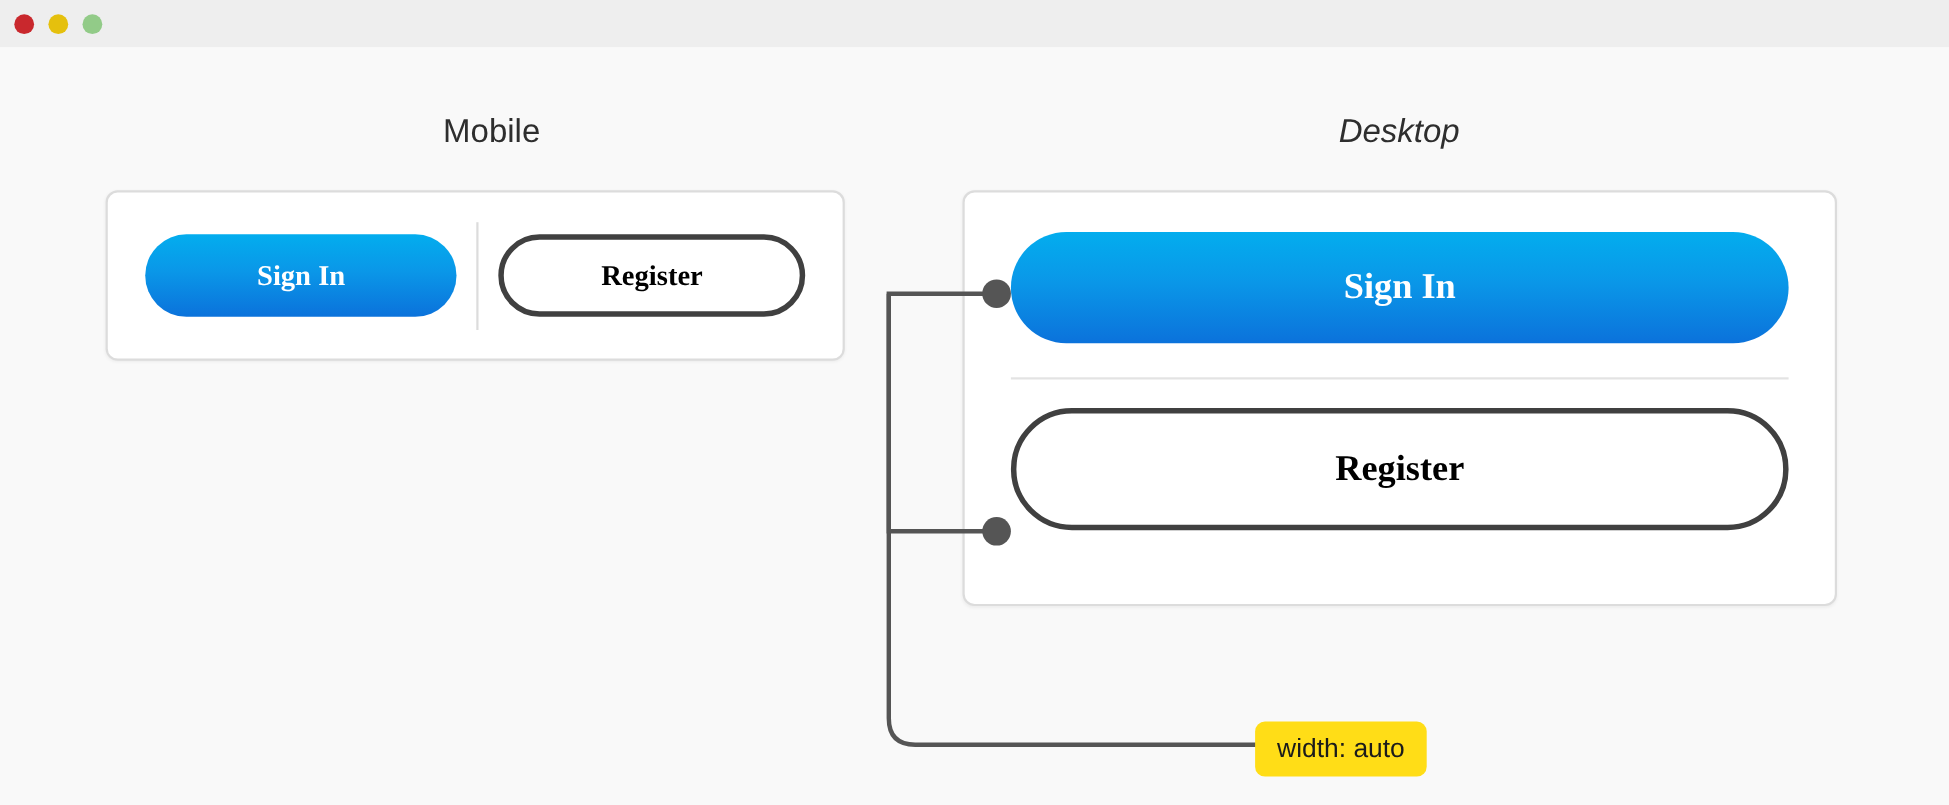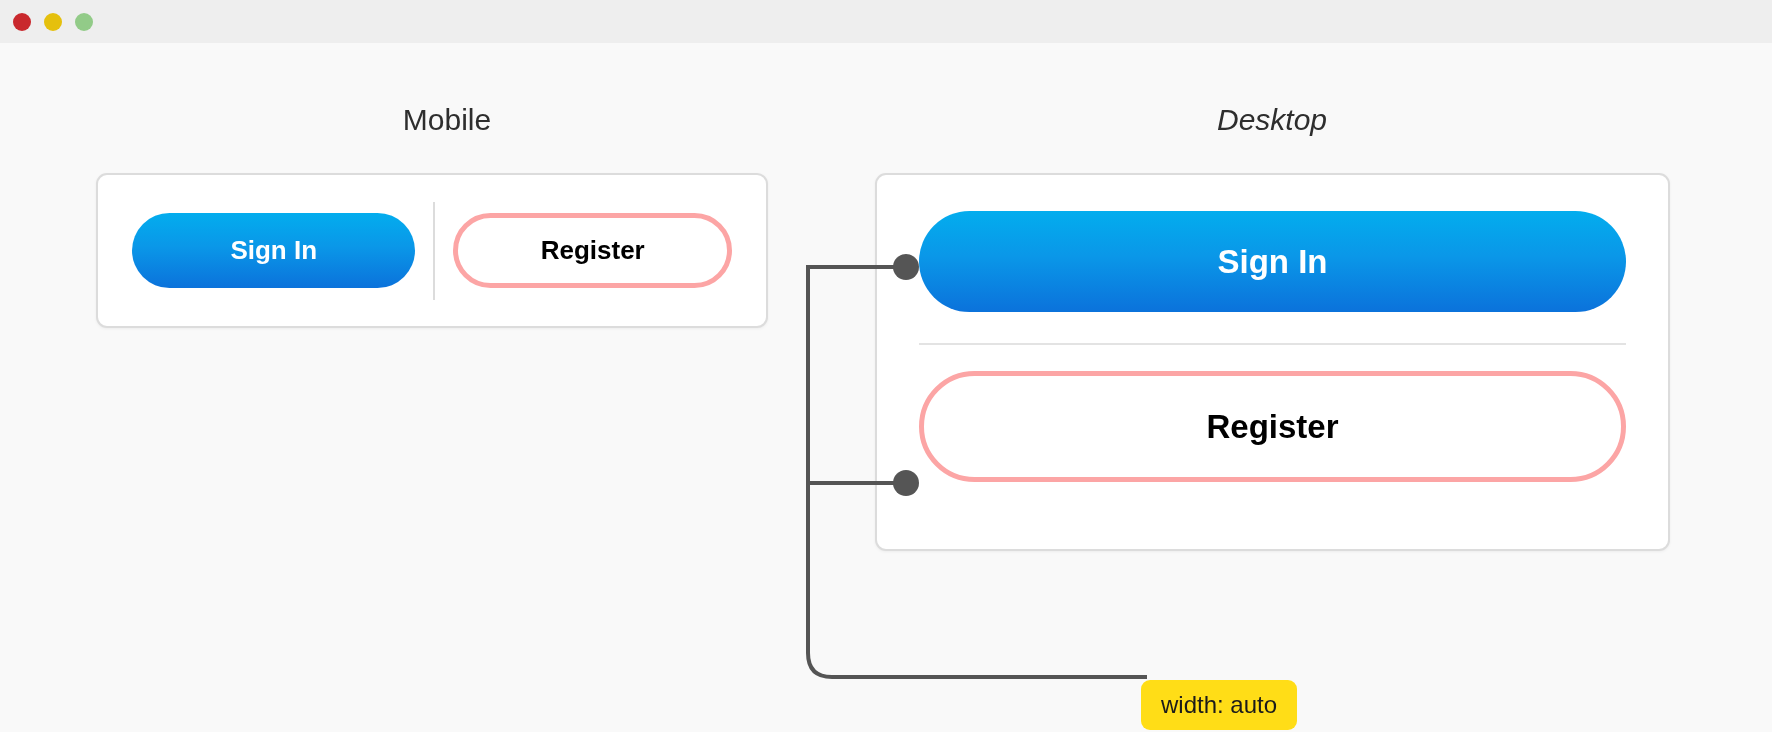--- a/index.html
+++ b/index.html
@@ -97,37 +97,37 @@
     height: 378px;
     padding: 36px 42px;
     display: flex;
     flex-direction: column;
   }
 
   
   .btn {
     border: none;
     cursor: pointer;
-    font-family: Liberation Sans, sans-serif;
+    font-family: Liberation Serif, serif;
     display: flex;
     align-items: center;
     justify-content: center;
     white-space: nowrap;
   }
 
   .btn-primary {
     background: linear-gradient(180deg, #03ADEE 0%, #0A97E8 45%, #0B72DB 100%);
     color: #ffffff;
     border-radius: 999px;
   }
 
   .btn-outline {
     background: #ffffff;
     color: #000000;
-    border: 5px solid #fca5a5;
+    border: 5px solid #404040;
     border-radius: 999px;
   }
 
   
   #mobile-signin {
     width: 285px;
     height: 75px;
     font-size: 26px;
     font-weight: 700;
   }
@@ -179,21 +179,20 @@
     position: absolute;
     left: 1141px;
     top: 613px;
     background: #FFDD17;
     color: #1b1b1b;
     font-size: 24px;
     padding: 11px 20px;
     border-radius: 9px;
     white-space: nowrap;
     pointer-events: auto;
-    margin-top: 24px;
   }
 </style>
 </head>
 <body>
 
 <div class="window">
 
   <div class="titlebar">
     <div class="traffic-lights">
       <div class="light light-close"></div>

